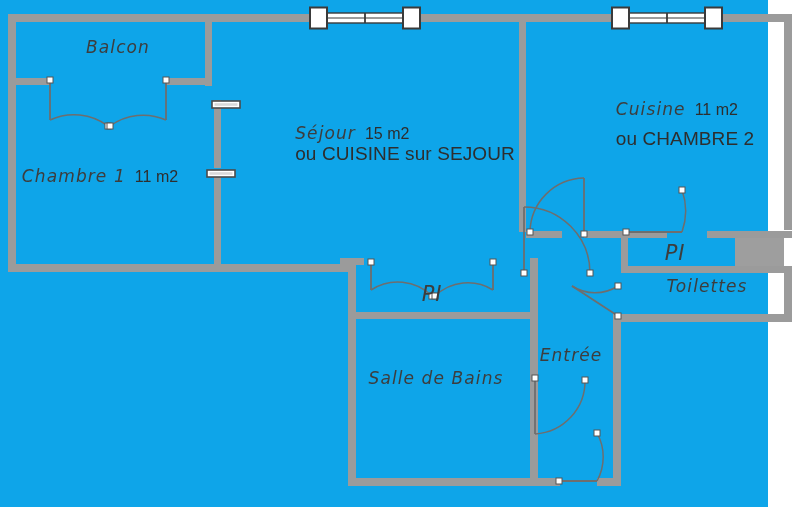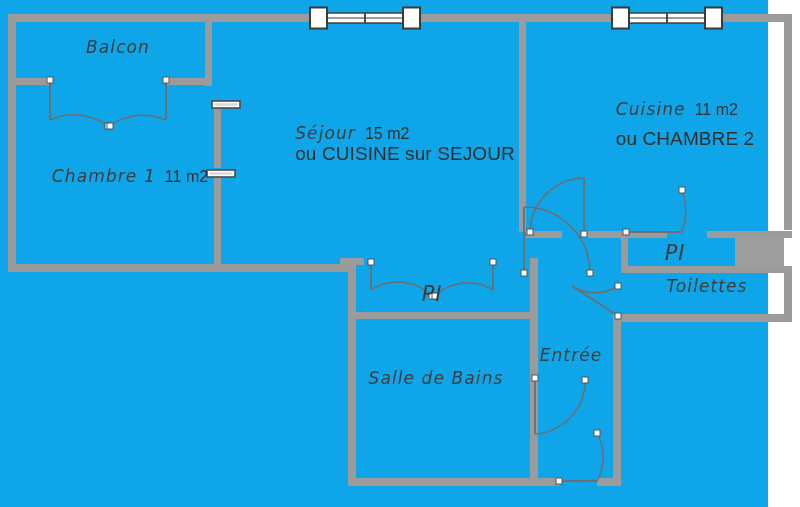--- a/index.html
+++ b/index.html
@@ -199,21 +199,21 @@
       </g>
 
   </svg>
 
   <div id="labels-layer">
       <div class="room-label" style="left: 118px; top: 47px;">
         <div class="label-row">
           <span class="label-name">Balcon</span>
         </div>
       </div>
-      <div class="room-label" style="left: 130px; top: 176px; text-align: right;">
+      <div class="room-label" style="left: 100px; top: 176px; text-align: right;">
         <div class="label-row">
           <span class="label-name">Chambre 1</span>
           <span class="label-plain">11 m2</span>
         </div>
       </div>
       <div class="room-label" style="left: 405px; top: 144px;">
         <div class="label-row">
           <span class="label-name">Séjour</span>
           <span class="label-plain">15 m2</span>
         </div>

